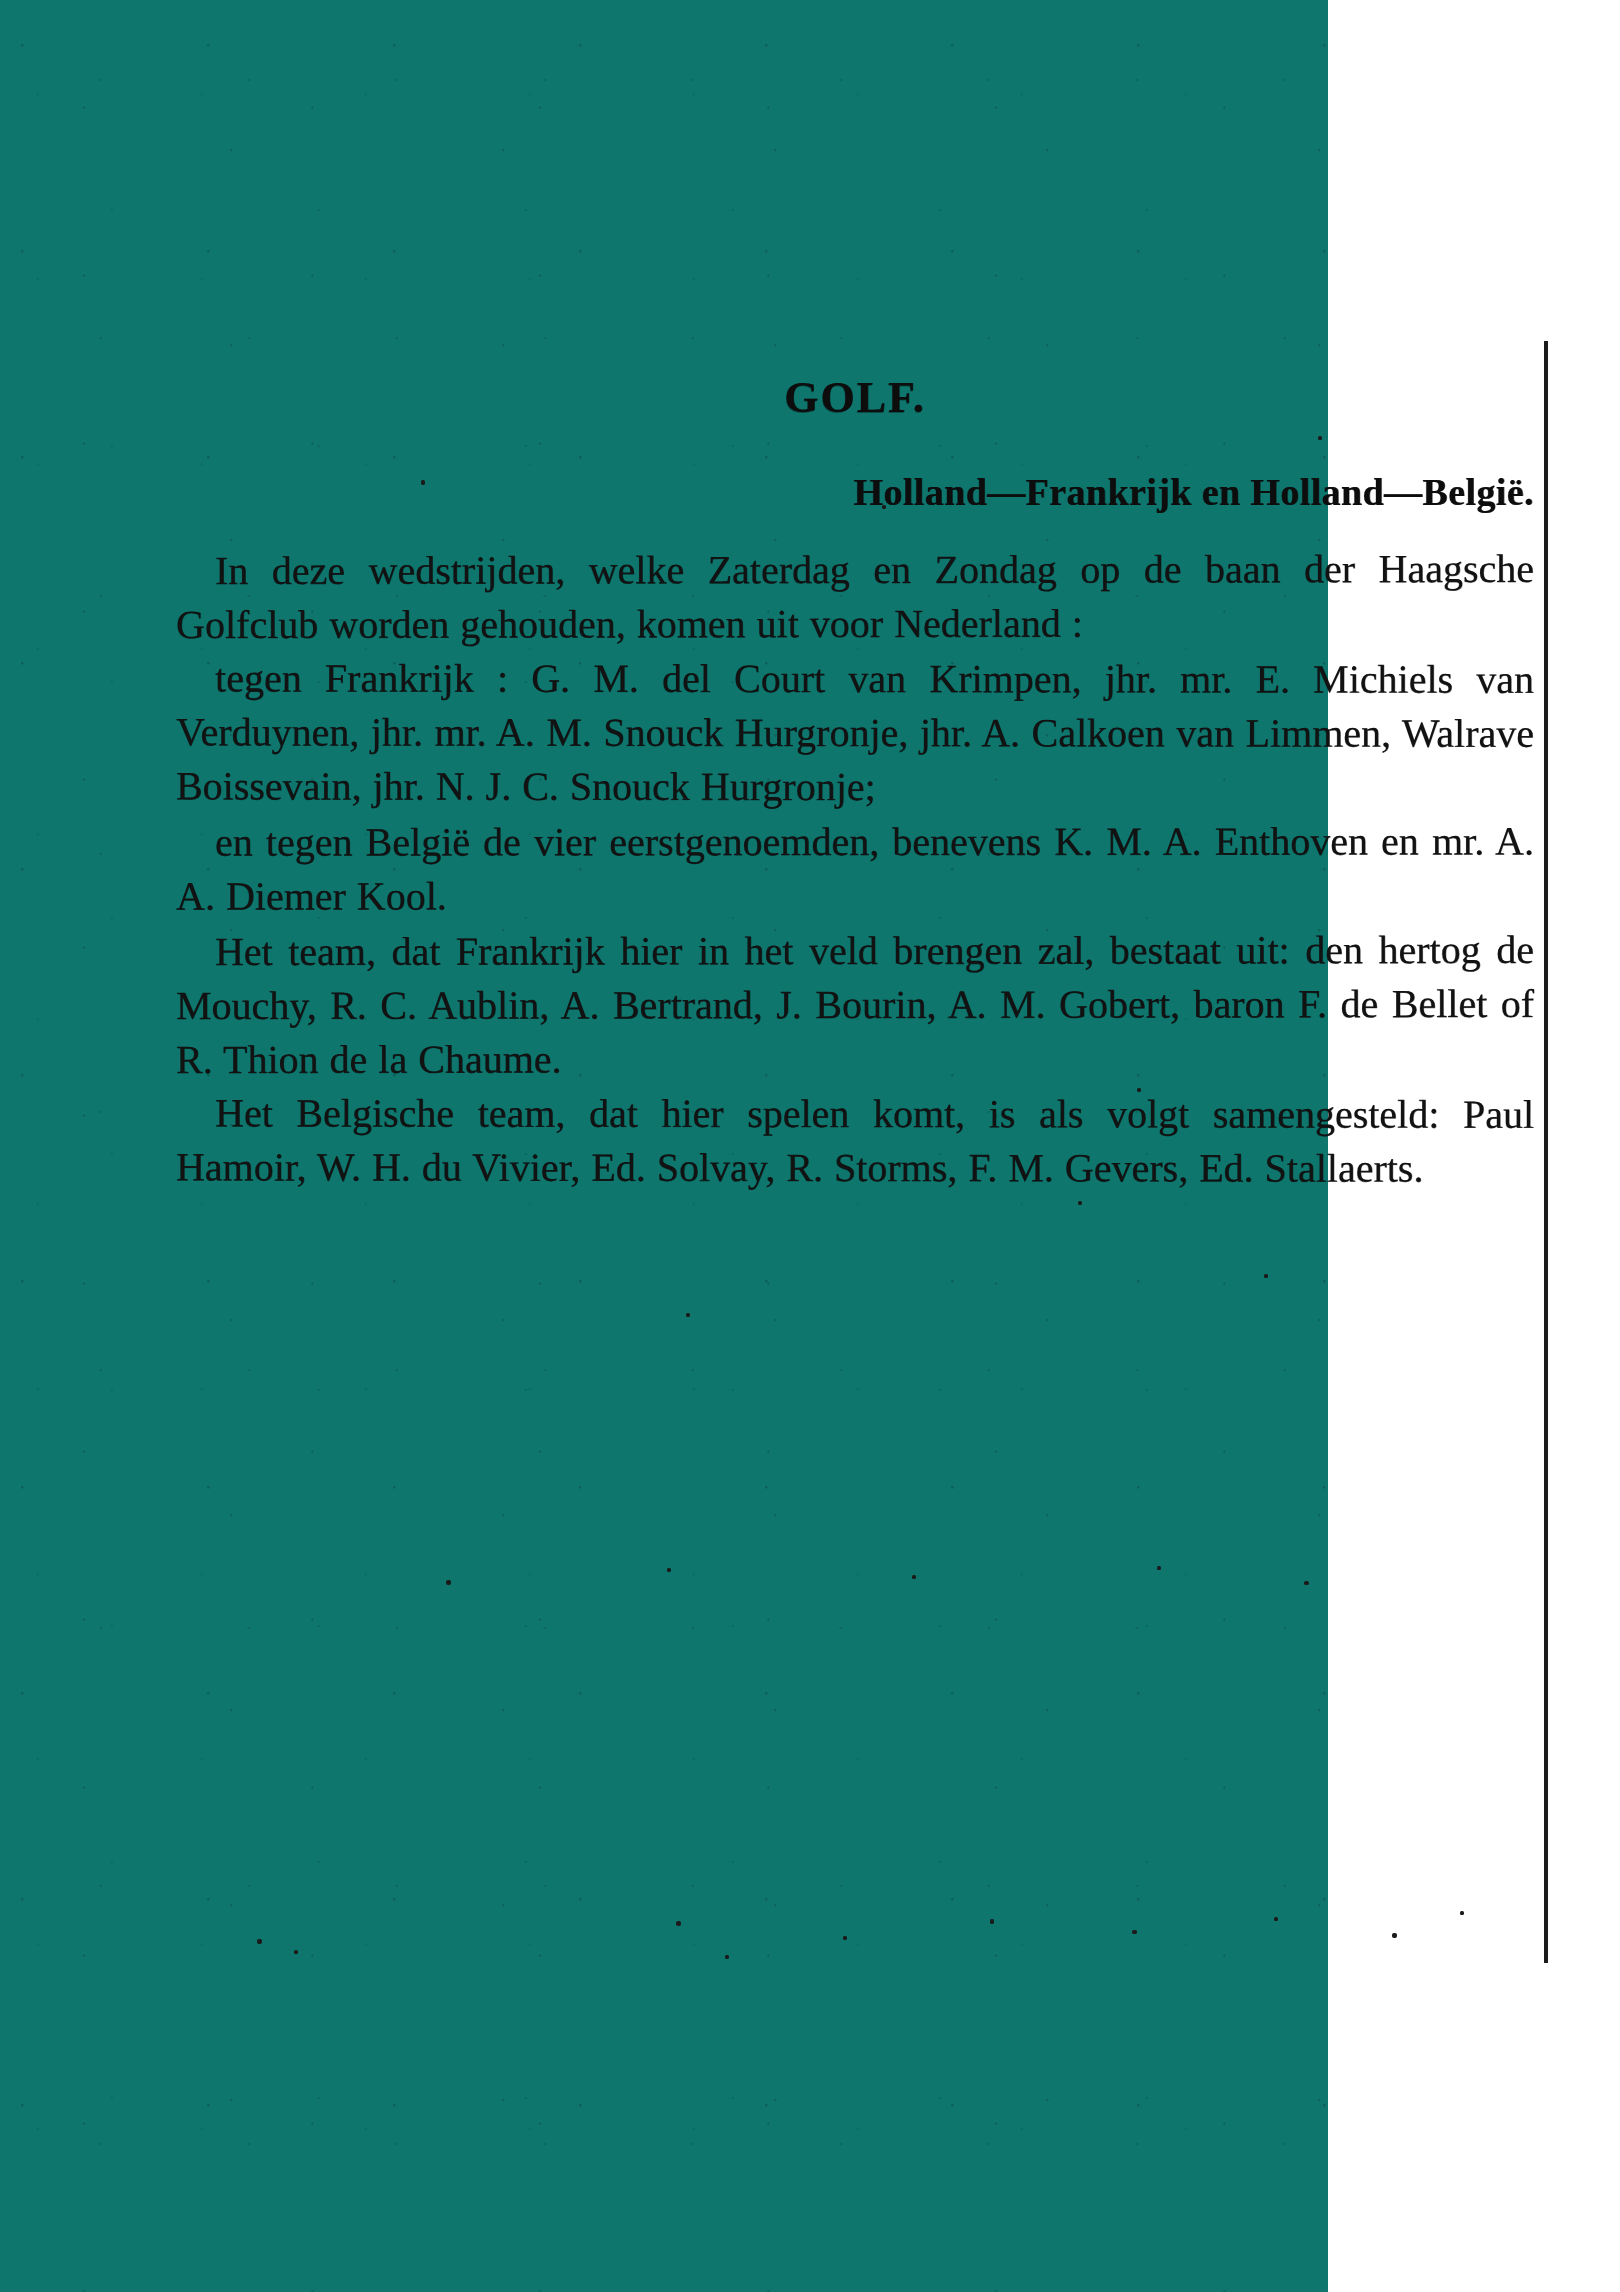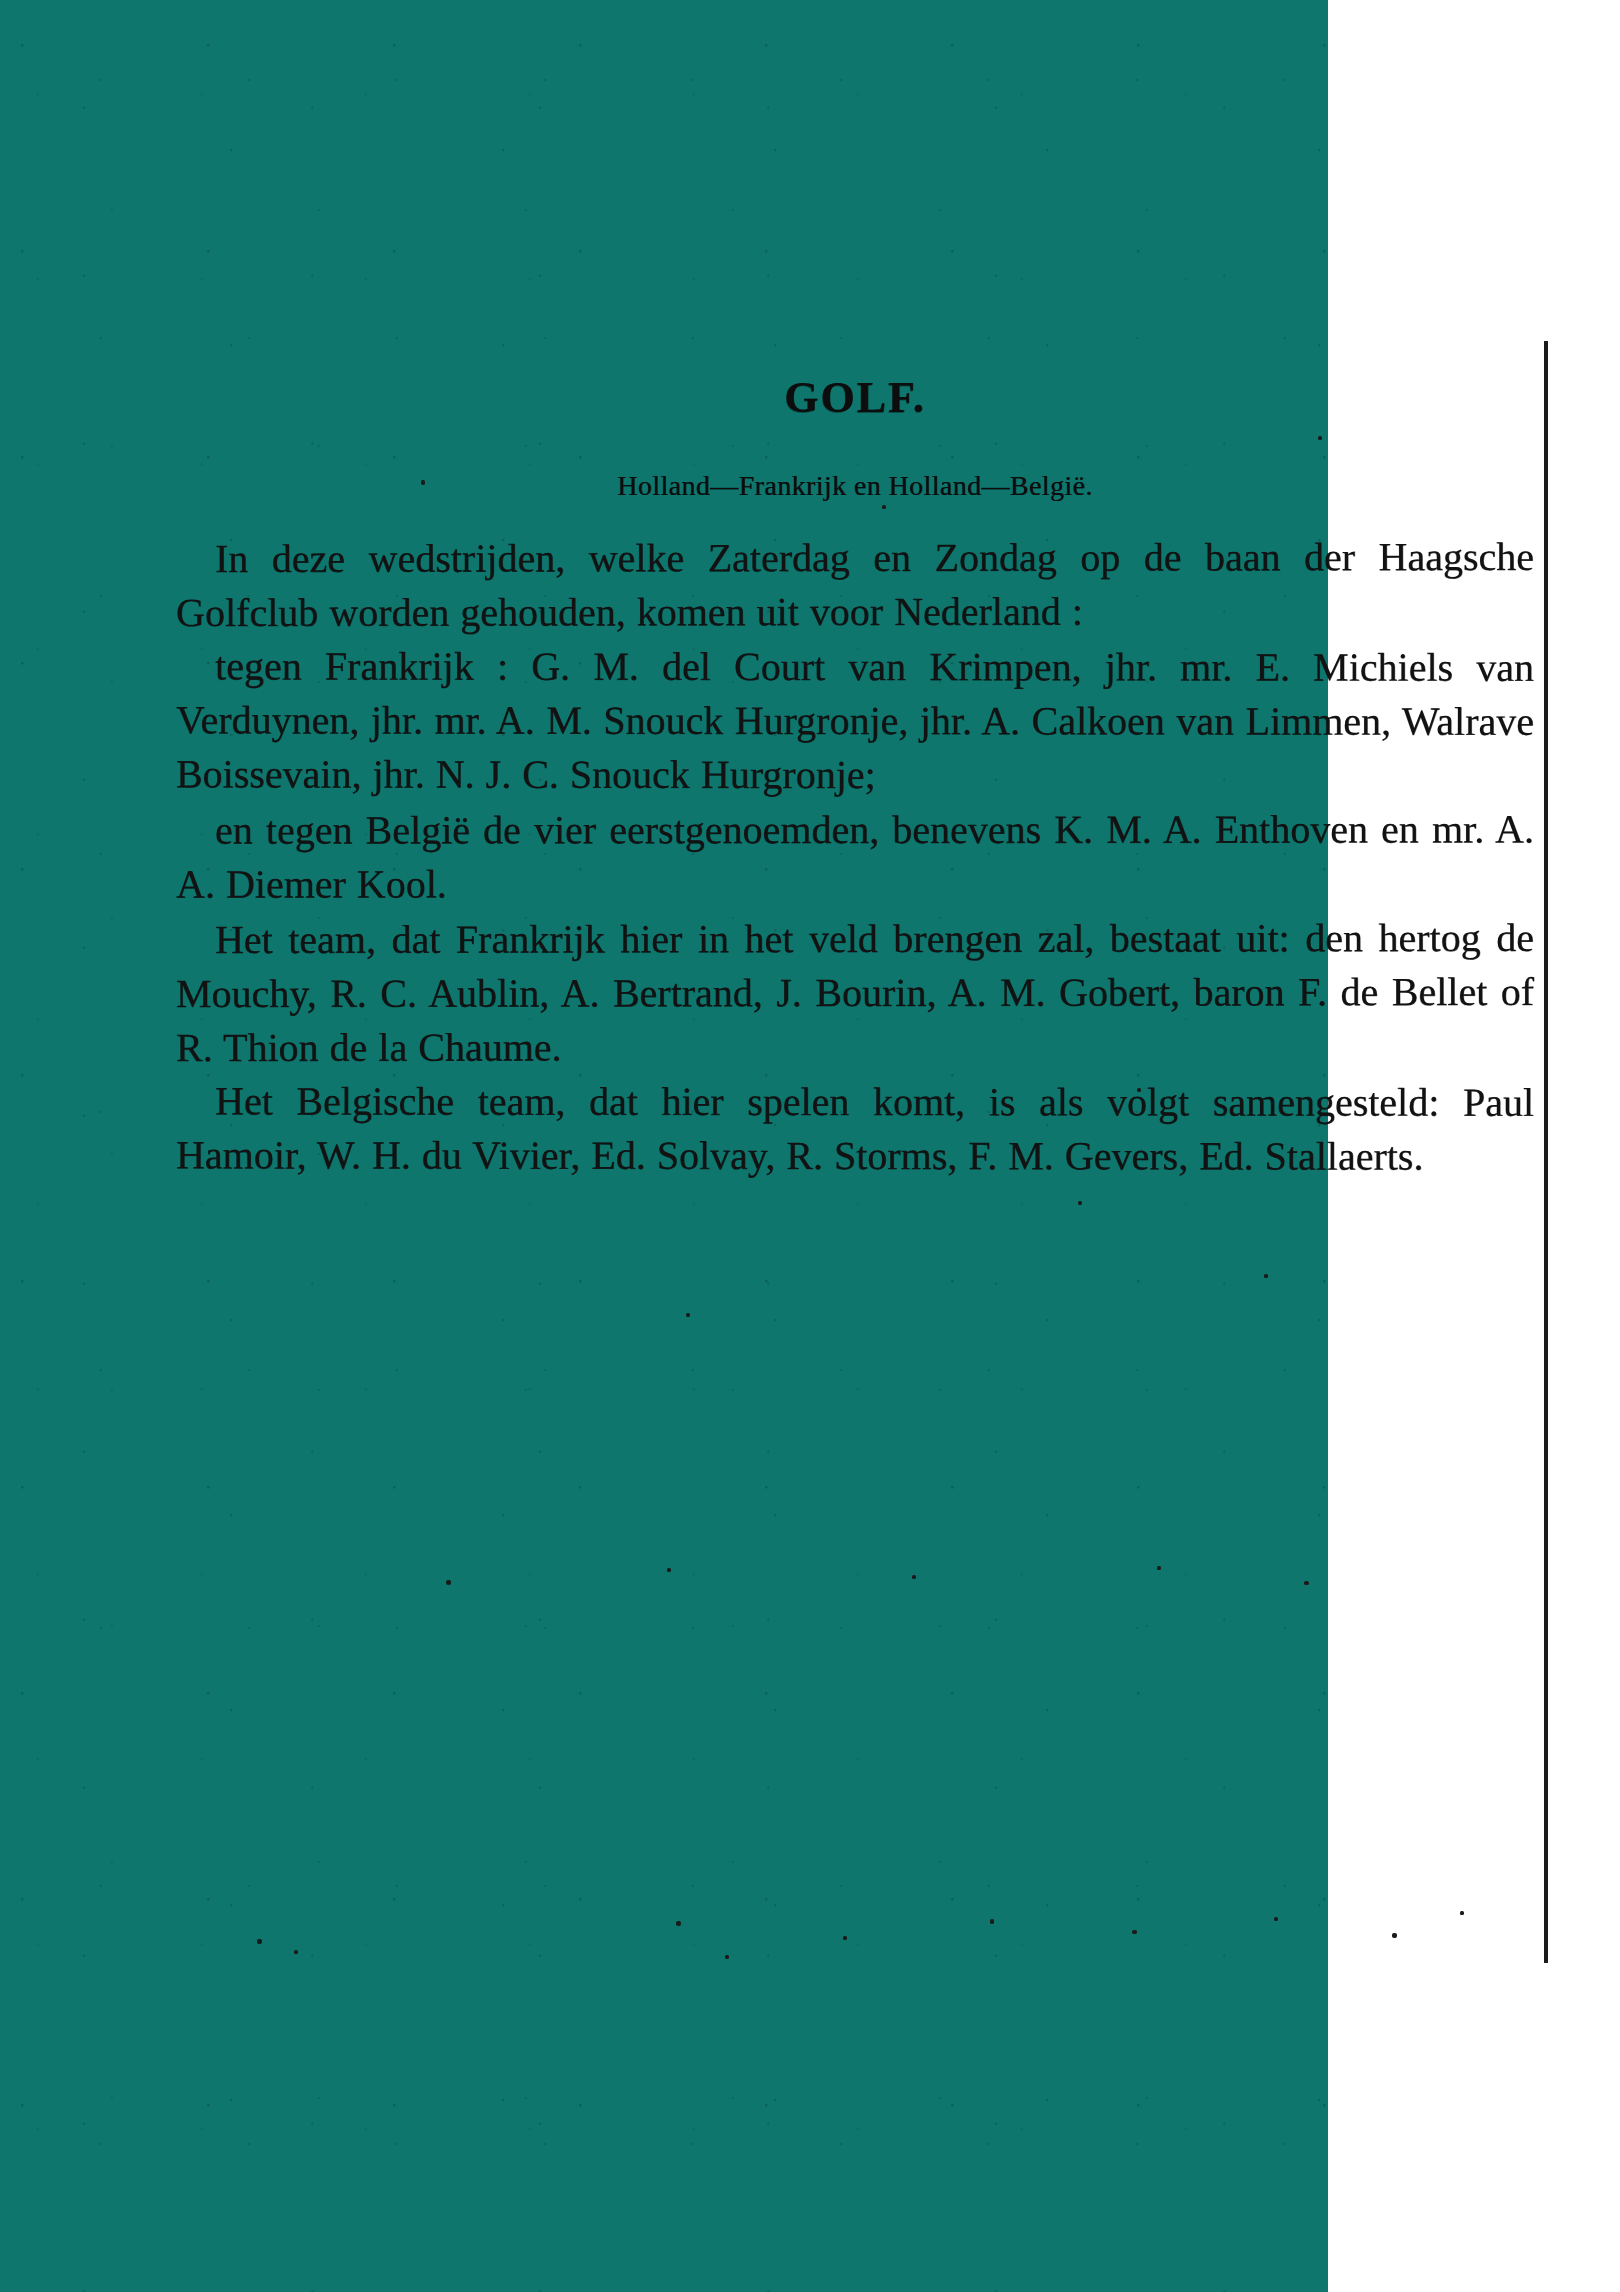--- a/index.html
+++ b/index.html
@@ -64,23 +64,23 @@
     font-family: "Liberation Serif", "DejaVu Serif", serif;
     font-weight: bold;
     font-size: 44px;
     letter-spacing: 2px;
     color: #0d0d0d;
     margin: 0 0 47px 0;
     text-shadow: 0.6px 0.4px 0 rgba(0,0,0,.55), -0.4px 0.5px 0 rgba(0,0,0,.35);
   }
 
   .subheadline {
-    text-align: center;
-    font-weight: normal;
-    font-size: 28px;
+    text-align: right;
+    font-weight: bold;
+    font-size: 38px;
     color: #0d0d0d;
     margin: 0 0 29px 0;
     letter-spacing: 0.4px;
     text-shadow: 0.6px 0.4px 0 rgba(0,0,0,.5), -0.4px 0.4px 0 rgba(0,0,0,.3);
   }
 
   .para {
     font-size: 40px;
     line-height: 54px;
     text-align: justify;

